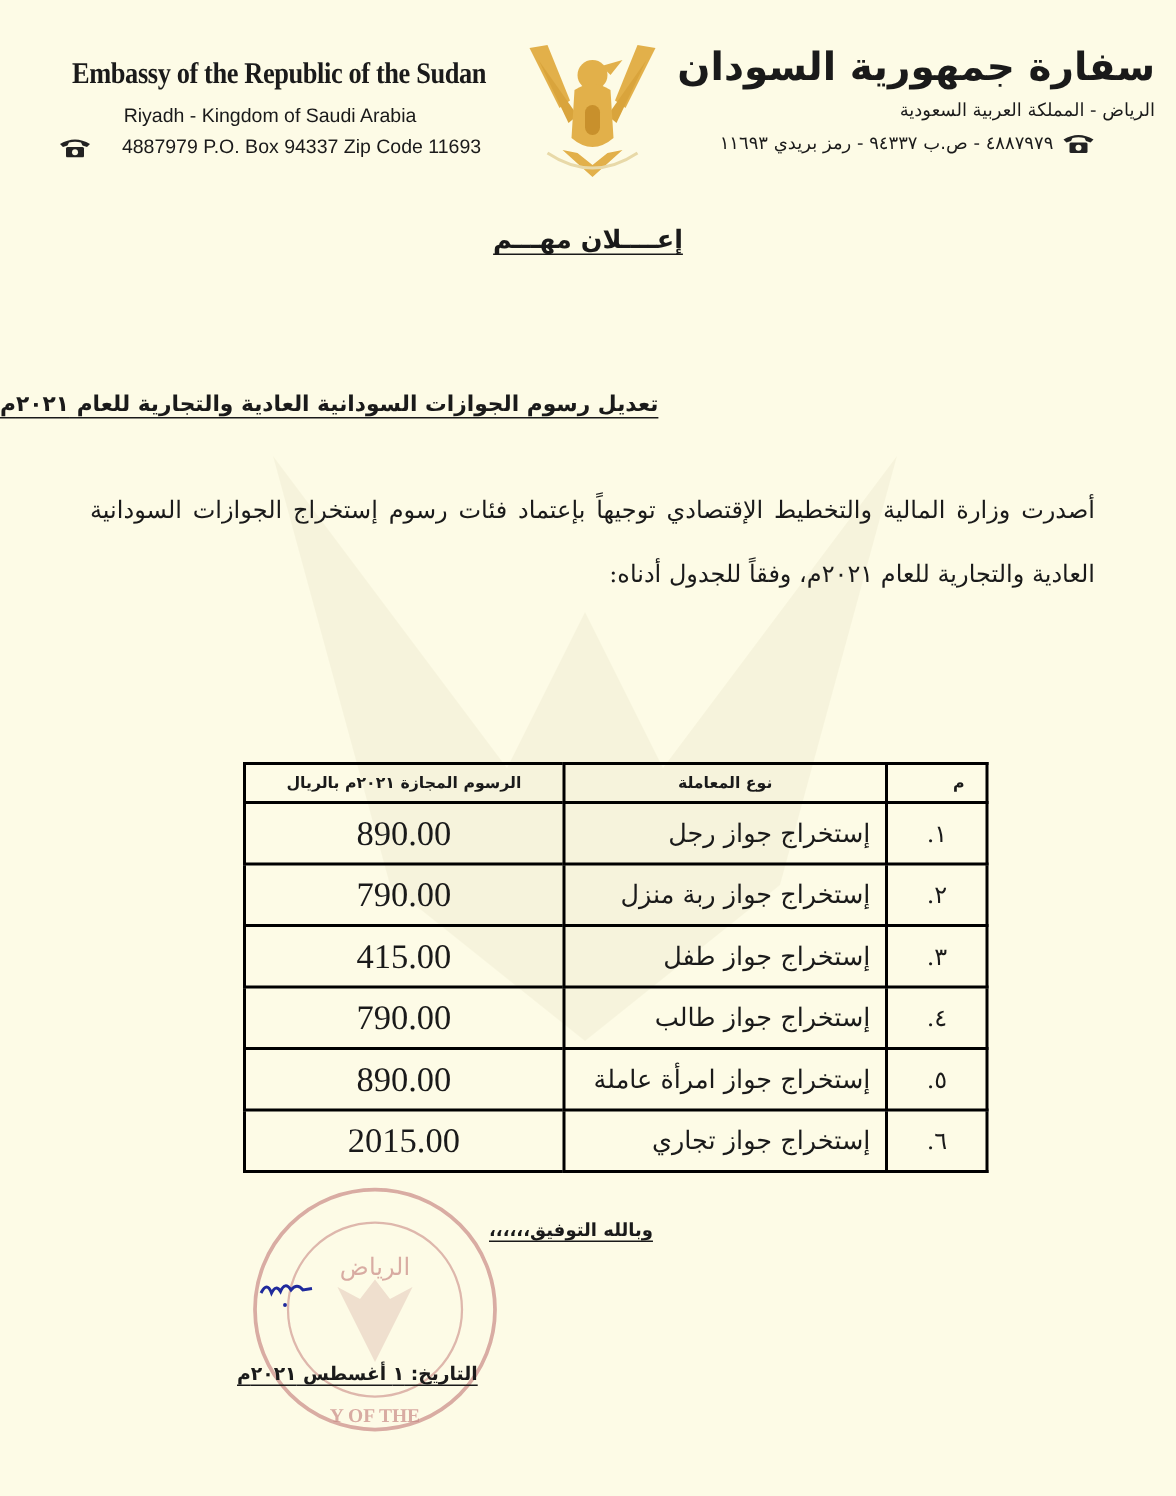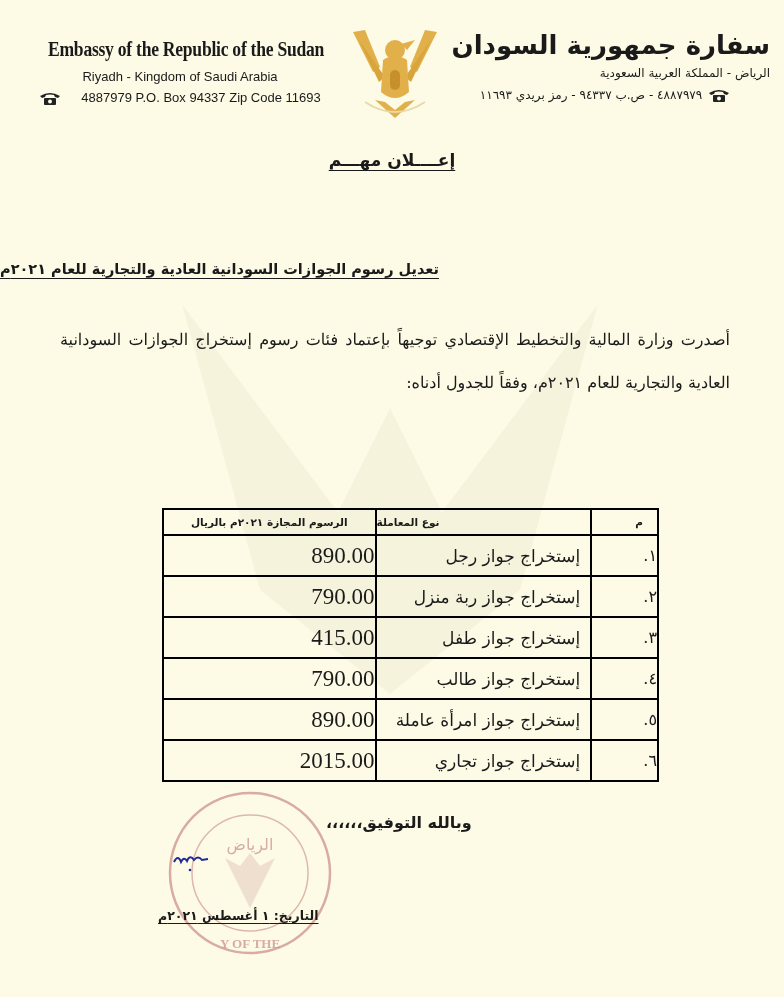--- a/index.html
+++ b/index.html
@@ -27,28 +27,28 @@
   .announce { position:absolute; top:150px; left:0; width:784px; text-align:center; direction:rtl; }
   .announce span { font-family:"DejaVu Sans", sans-serif; font-weight:bold; font-size:17px; text-decoration:underline; text-underline-offset:4px; }
   .subject { position:absolute; top:243px; left:0; width:784px; text-align:left; direction:rtl;margin-top:16px; }
   .subject span { font-family:"DejaVu Sans", sans-serif; font-weight:bold; font-size:14.5px; text-decoration:underline; text-underline-offset:4px; }
 
   .body-text { position:absolute; top:318px; left:60px; width:670px; direction:rtl; text-align:justify; text-align-last:right; font-family:"DejaVu Serif", serif; font-size:16px; line-height:43px; }
 
   table.fees { position:absolute; left:162px; top:508px; width:497px; border-collapse:collapse; direction:rtl; }
   table.fees th, table.fees td { border:2px solid #000000; }
   table.fees th { font-family:"DejaVu Sans", sans-serif; font-weight:bold; font-size:10.5px; height:24px; padding:0; }
-  table.fees td { height:39px; padding:0;text-align:right; }
+  table.fees td { height:39px; padding:0; }
   .col-num { width:55px; text-align:center; font-size:16px; }
   .col-type { width:218px; text-align:right; padding-right:10px !important; font-size:17px; }
   .col-fee { width:224px; text-align:center; font-family:"Liberation Serif", serif; font-size:23px; direction:ltr; }
   th.col-num { text-align:right; padding-right:14px !important; }
-  th.col-type { text-align:left; padding-right:0 !important; }
+  th.col-type { text-align:center; padding-right:0 !important; }
 
-  .closing { position:absolute; top:813px; left:326px; direction:rtl; font-family:"DejaVu Sans", sans-serif; font-weight:bold; font-size:16px; text-underline-offset:3px; }
+  .closing { position:absolute; top:813px; left:326px; direction:rtl; font-family:"DejaVu Sans", sans-serif; font-weight:bold; font-size:12px; text-decoration:underline; text-underline-offset:3px; }
   .date { position:absolute; top:908px; left:158px; direction:rtl; font-family:"DejaVu Sans", sans-serif; font-weight:bold; font-size:12.5px; text-decoration:underline; text-underline-offset:3px; }
   .stamp { position:absolute; left:165px; top:788px; width:170px; height:170px; }
   .signature { position:absolute; left:172px; top:848px; width:40px; height:26px; }
 </style>
 </head>
 <body>
 
 <svg class="watermark" viewBox="0 0 100 100">
   <path d="M10 20 L40 60 L50 40 L60 60 L90 20 L75 75 L50 95 L25 75 Z" fill="#8a7a3a"></path>
 </svg>

